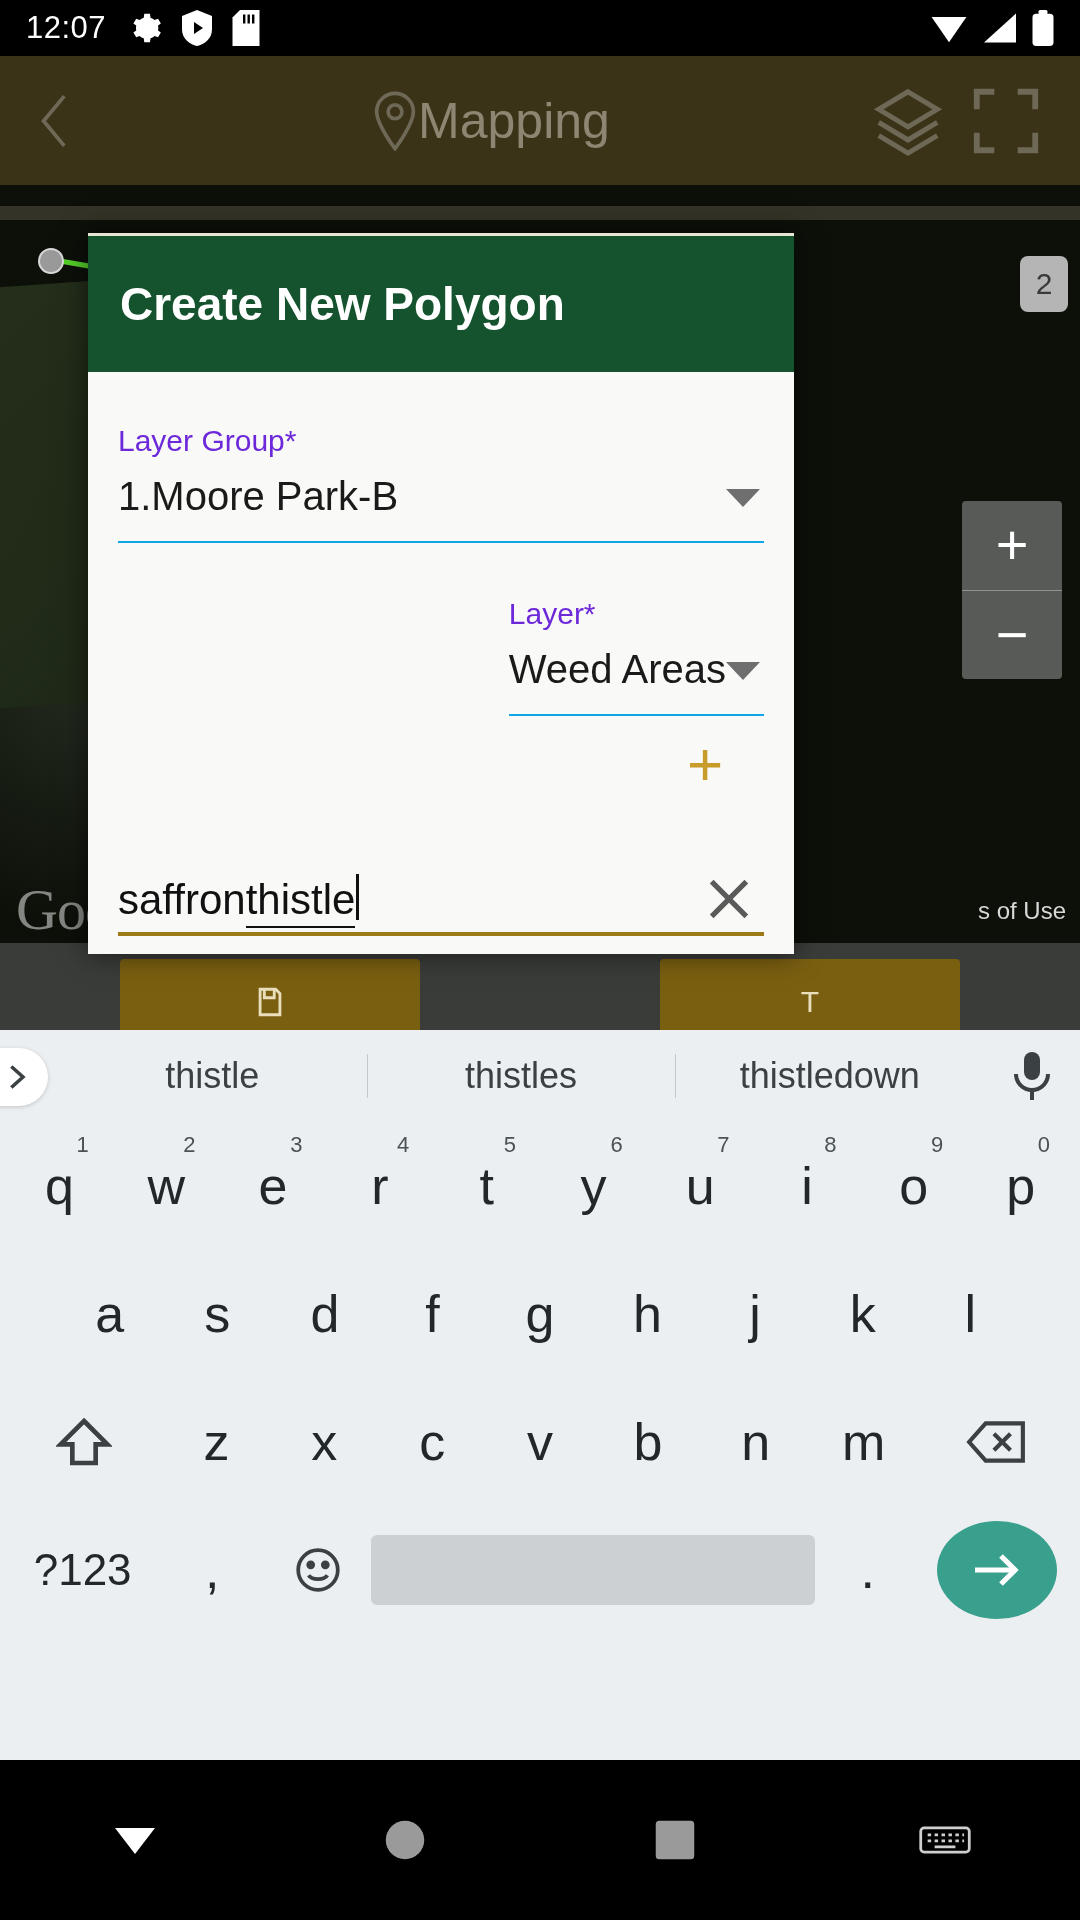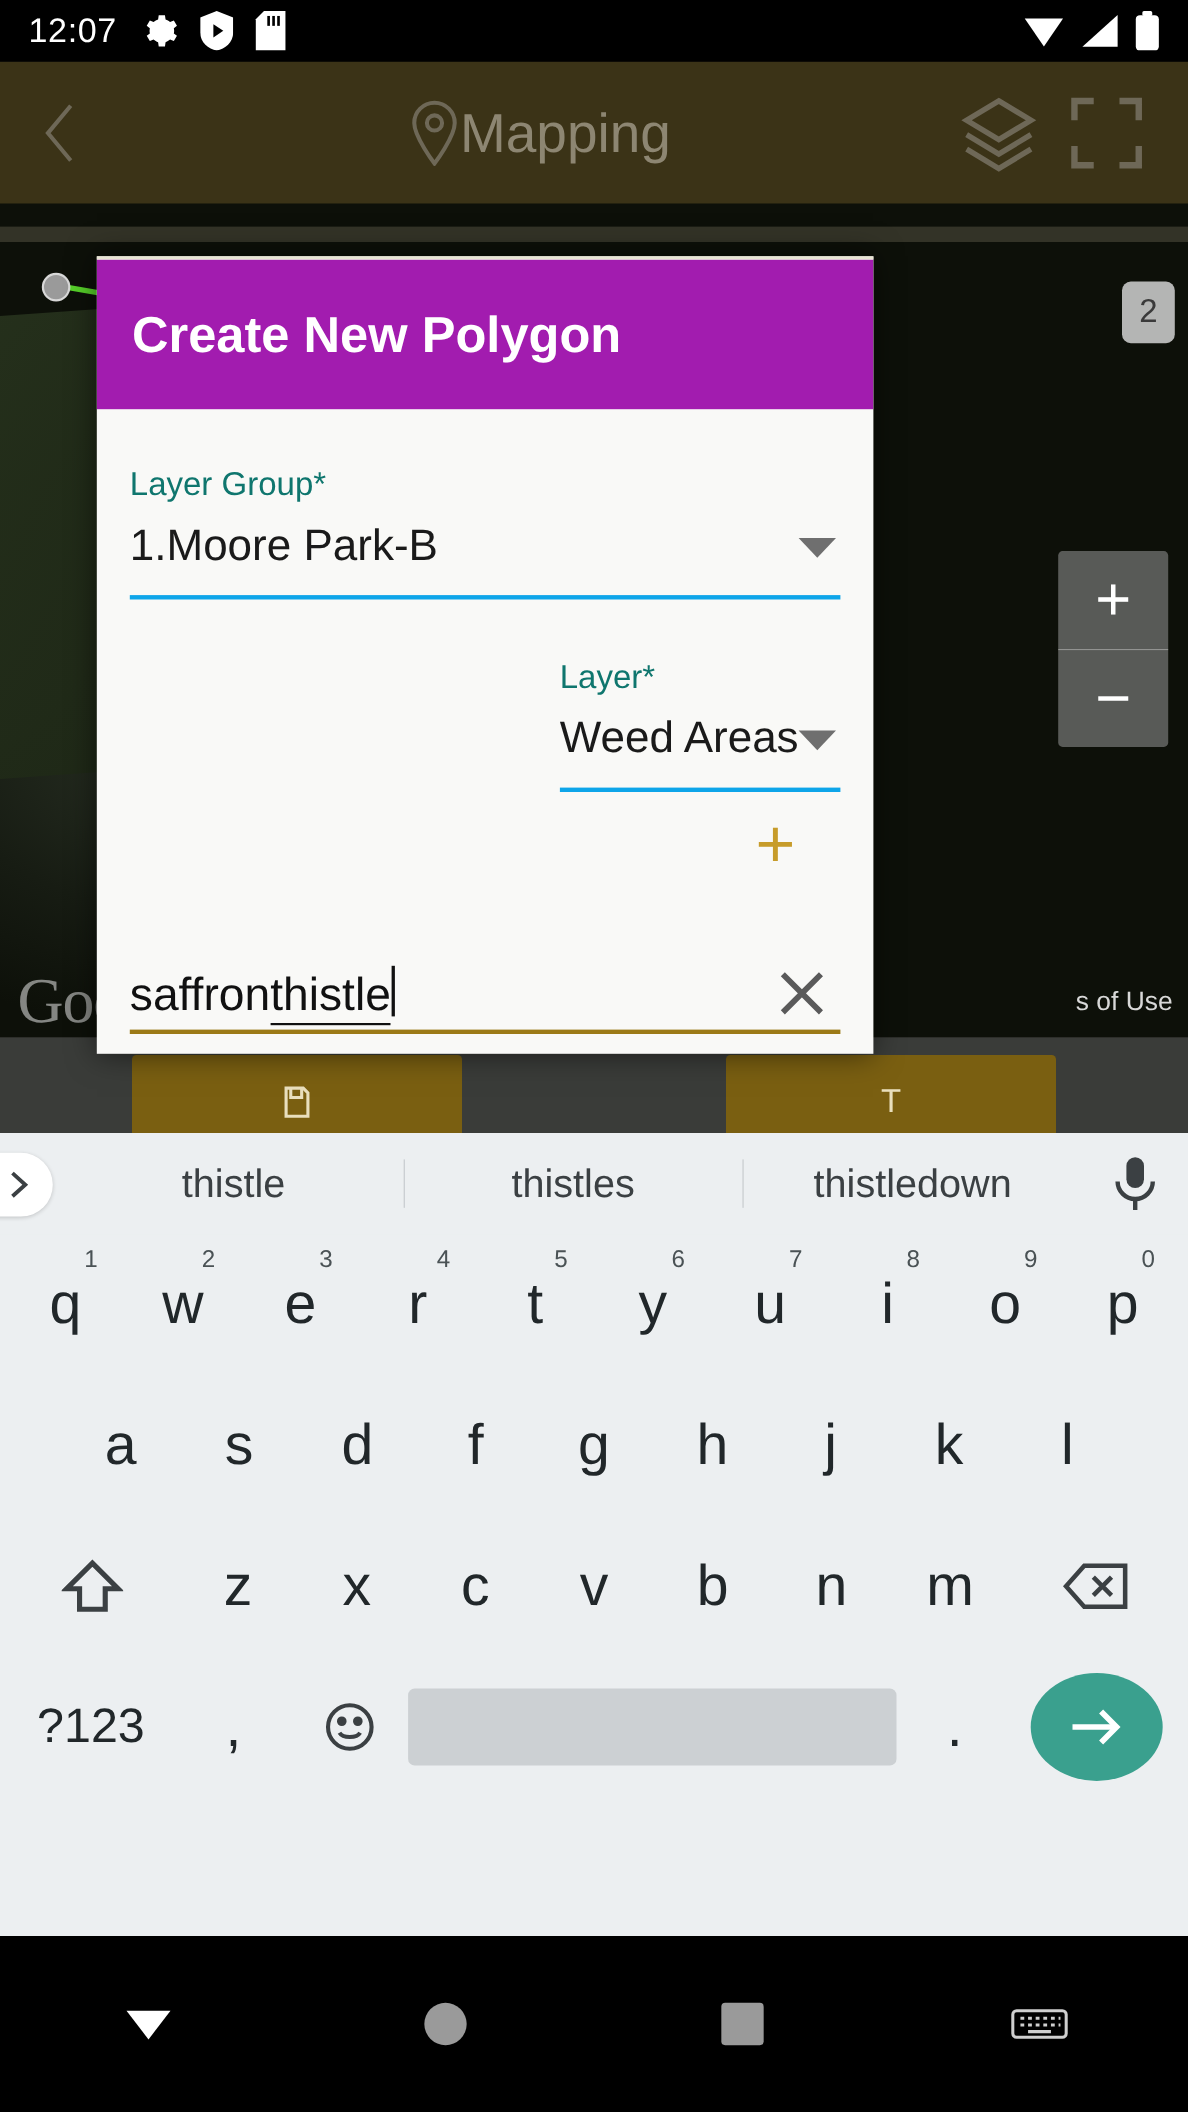--- a/index.html
+++ b/index.html
@@ -239,48 +239,48 @@
     top: 233px;
     width: 706px;
     background: #f9f9f7;
     box-shadow: 0 0 26px rgba(0,0,0,.55);
     z-index: 40;
     overflow: hidden;
     border-top: 3px solid #e8e4d4;
   }
   .dlg-header {
     height: 136px;
-    background: #a21caf;
+    background: #14532d;
     display: flex;
     align-items: center;
     padding: 0 32px;
     box-sizing: border-box;
   }
   .dlg-title {
     color: #ffffff;
     font-size: 46px;
     font-weight: bold;
   }
   .dlg-body {
     padding: 52px 30px 10px 30px;
   }
 
   .field { margin-bottom: 8px; }
   .field-label {
     font-size: 30px;
-    color: #0f766e;
+    color: #6d28d9;
     margin-bottom: 16px;
   }
   .field-label.accent { color: #9c7a17; }
 
   .select-row {
     display: flex;
     align-items: flex-end;
     position: relative;
-    border-bottom: 4px solid #0ea5e9;
+    border-bottom: 2px solid #0ea5e9;
     padding-bottom: 22px;
   }
   .select-value {
     font-size: 40px;
     color: #1a1a1a;
     flex: 1;
   }
   .caret {
     width: 0; height: 0;
     border-left: 17px solid transparent;

